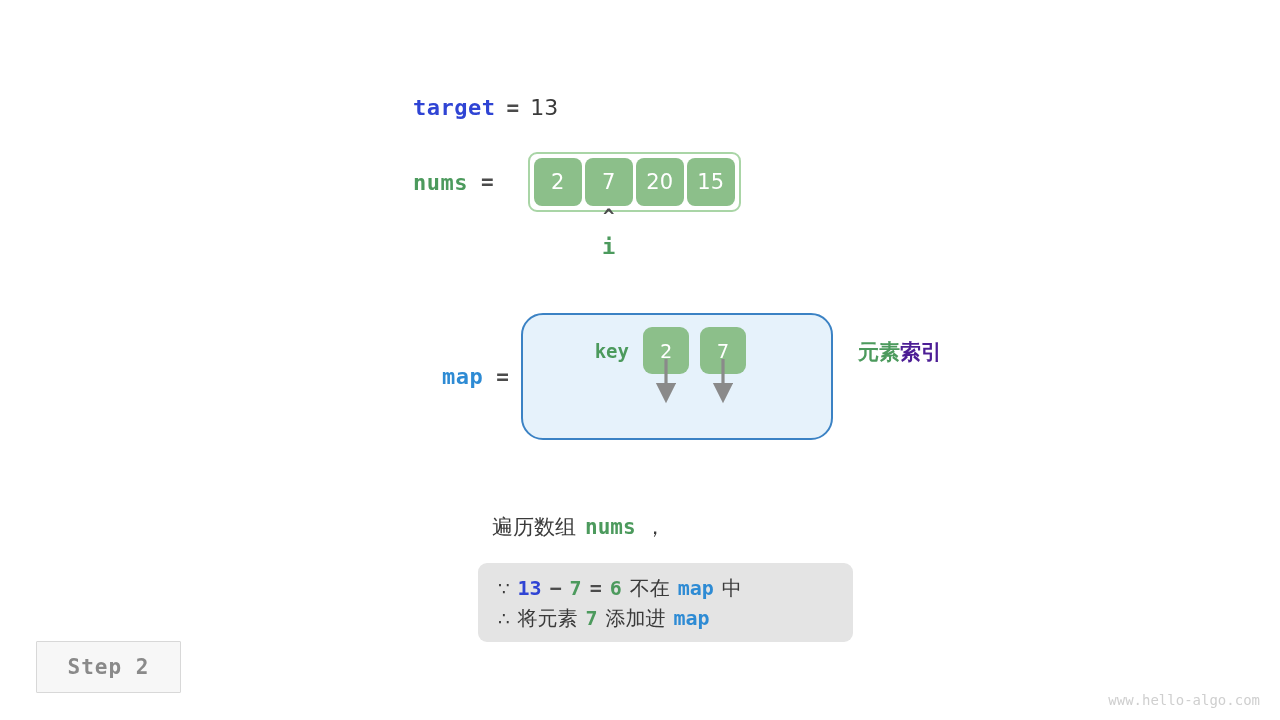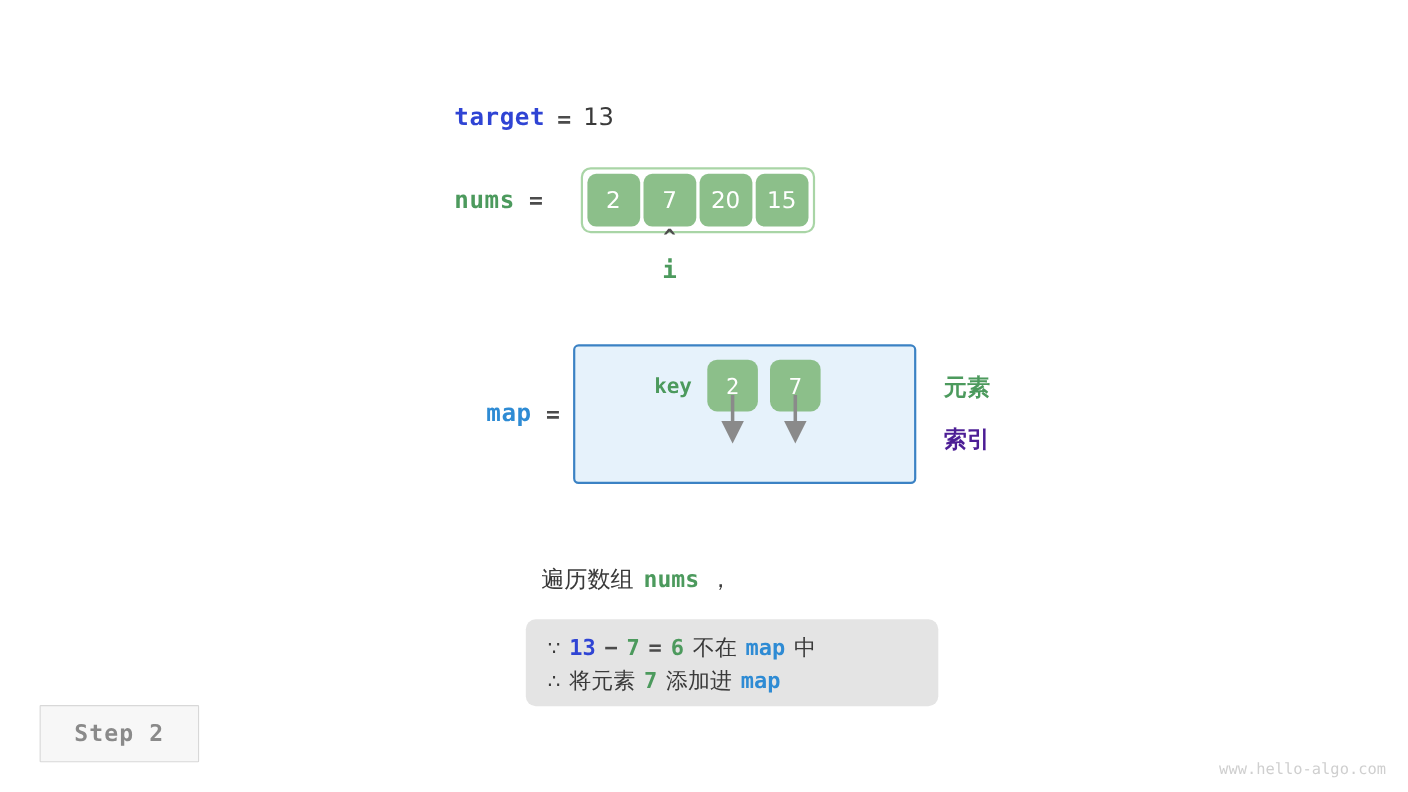--- a/index.html
+++ b/index.html
@@ -88,21 +88,21 @@
   #map-label {
     font-family: "DejaVu Sans Mono", monospace;
     font-weight: bold; font-size: 22px; color: #2e8bd4;
     letter-spacing: .5px;
   }
   #map-container {
     position: relative;
     width: 312px; height: 127px;
     background: #e6f2fb;
     border: 2px solid #3b82c4;
-    border-radius: 5px;
+    border-radius: 22px;
   }
   #map-inner {
     position: absolute; left: 26px; top: 12px;
     display: flex; flex-direction: column; gap: 3px;
   }
   .map-line { display: flex; align-items: center; }
   .map-rowlabel {
     width: 94px; text-align: right; padding-right: 14px;
     font-family: "DejaVu Sans Mono", monospace;
     font-weight: bold; font-size: 19px;
@@ -122,21 +122,21 @@
   .map-cell.key-cell   { background: #8cbf8a; }
   .map-cell.value-cell { background: #45b8b1; }
 
   
   .kv-arrow { position: absolute; pointer-events: none; }
 
   
   #map-legend {
     position: absolute; left: 858px; top: 313px;
     height: 127px;
-    display: flex; flex-direction: column; justify-content: space-between;
+    display: flex; flex-direction: row; justify-content: space-between;
     padding: 25px 0 27px 0;
   }
   .legend-item {
     font-family: "DejaVu Sans", sans-serif;
     font-weight: bold; font-size: 21px;
   }
   .legend-item.elem  { color: #4c9a5d; }
   .legend-item.index { color: #4c1d95; }
 
   

